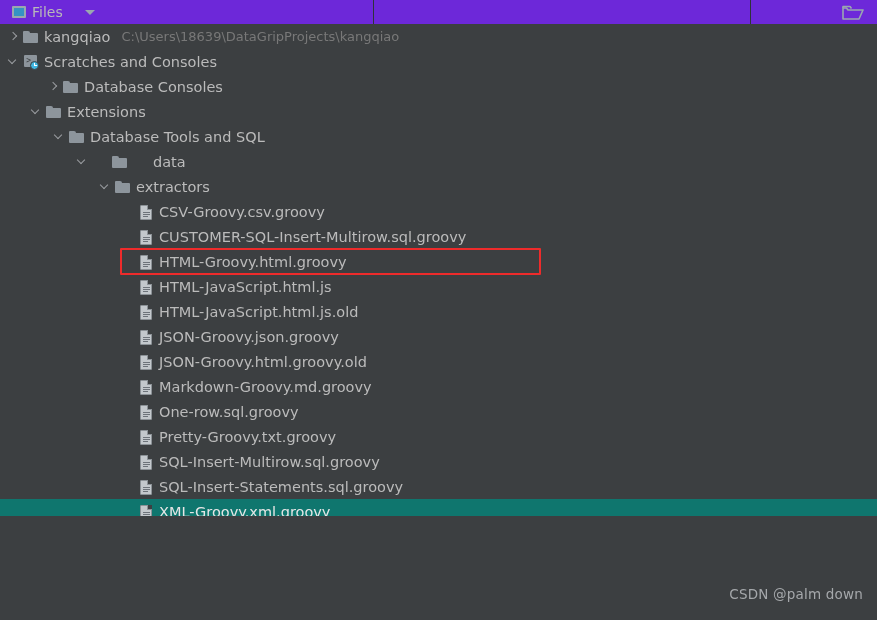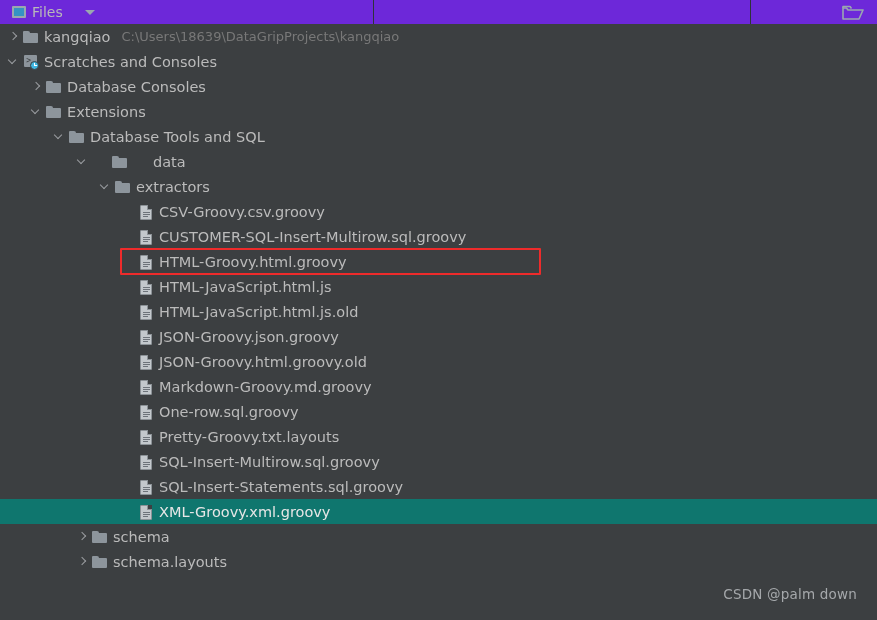--- a/index.html
+++ b/index.html
@@ -69,21 +69,21 @@
     right: 13px;
     top: 5px;
     width: 22px;
     height: 15px;
   }
 
   
   .tree {
     position: relative;
     background: #3c3f41;
-    height: 596px;
+    height: 492px;
     overflow: hidden;
   }
   .row {
     position: relative;
     height: 25px;
     display: flex;
     align-items: center;
     white-space: nowrap;
     cursor: default;
   }
@@ -216,21 +216,21 @@
   .red-box {
     position: absolute;
     border: 2px solid #ee2b2b;
     box-sizing: border-box;
     pointer-events: none;
     border-radius: 1px;
   }
 
   .watermark {
     position: absolute;
-    right: 20px;
+    right: 14px;
     bottom: 18px;
     color: #a5a8ab;
     font-size: 13.5px;
     letter-spacing: 0.2px;
   }
 </style>
 </head>
 <body>
 
 <div class="header">
@@ -260,21 +260,21 @@
       <span class="sublabel">C:\Users\18639\DataGripProjects\kangqiao</span>
     </div>
     <div class="row" style="padding-left: 8px;">
       <span class="arrow expanded"></span>
       <span class="icon-slot">
         <span class="scratch">&gt;_</span>
         <span class="scratch-badge"></span>
       </span>
       <span class="label">Scratches and Consoles</span>
     </div>
-    <div class="row" style="padding-left: 31px;">
+    <div class="row" style=" margin-left: 48px;">
       <span class="arrow "></span>
       <span class="icon-slot">
         <span class="folder">
           <span class="tabtop"></span>
           <span class="body"></span>
         </span>
       </span>
       <span class="label">Database Consoles</span>
     </div>
     <div class="row" style="padding-left: 31px;">
@@ -418,21 +418,21 @@
     </div>
     <div class="row" style="padding-left: 123px;">
       <span class="arrow none"></span>
       <span class="icon-slot">
         <span class="fileicon">
           <span class="ln l1"></span>
           <span class="ln l2"></span>
           <span class="ln l3"></span>
         </span>
       </span>
-      <span class="label">Pretty-Groovy.txt.layouts</span>
+      <span class="label">Pretty-Groovy.txt.groovy</span>
     </div>
     <div class="row" style="padding-left: 123px;">
       <span class="arrow none"></span>
       <span class="icon-slot">
         <span class="fileicon">
           <span class="ln l1"></span>
           <span class="ln l2"></span>
           <span class="ln l3"></span>
         </span>
       </span>

